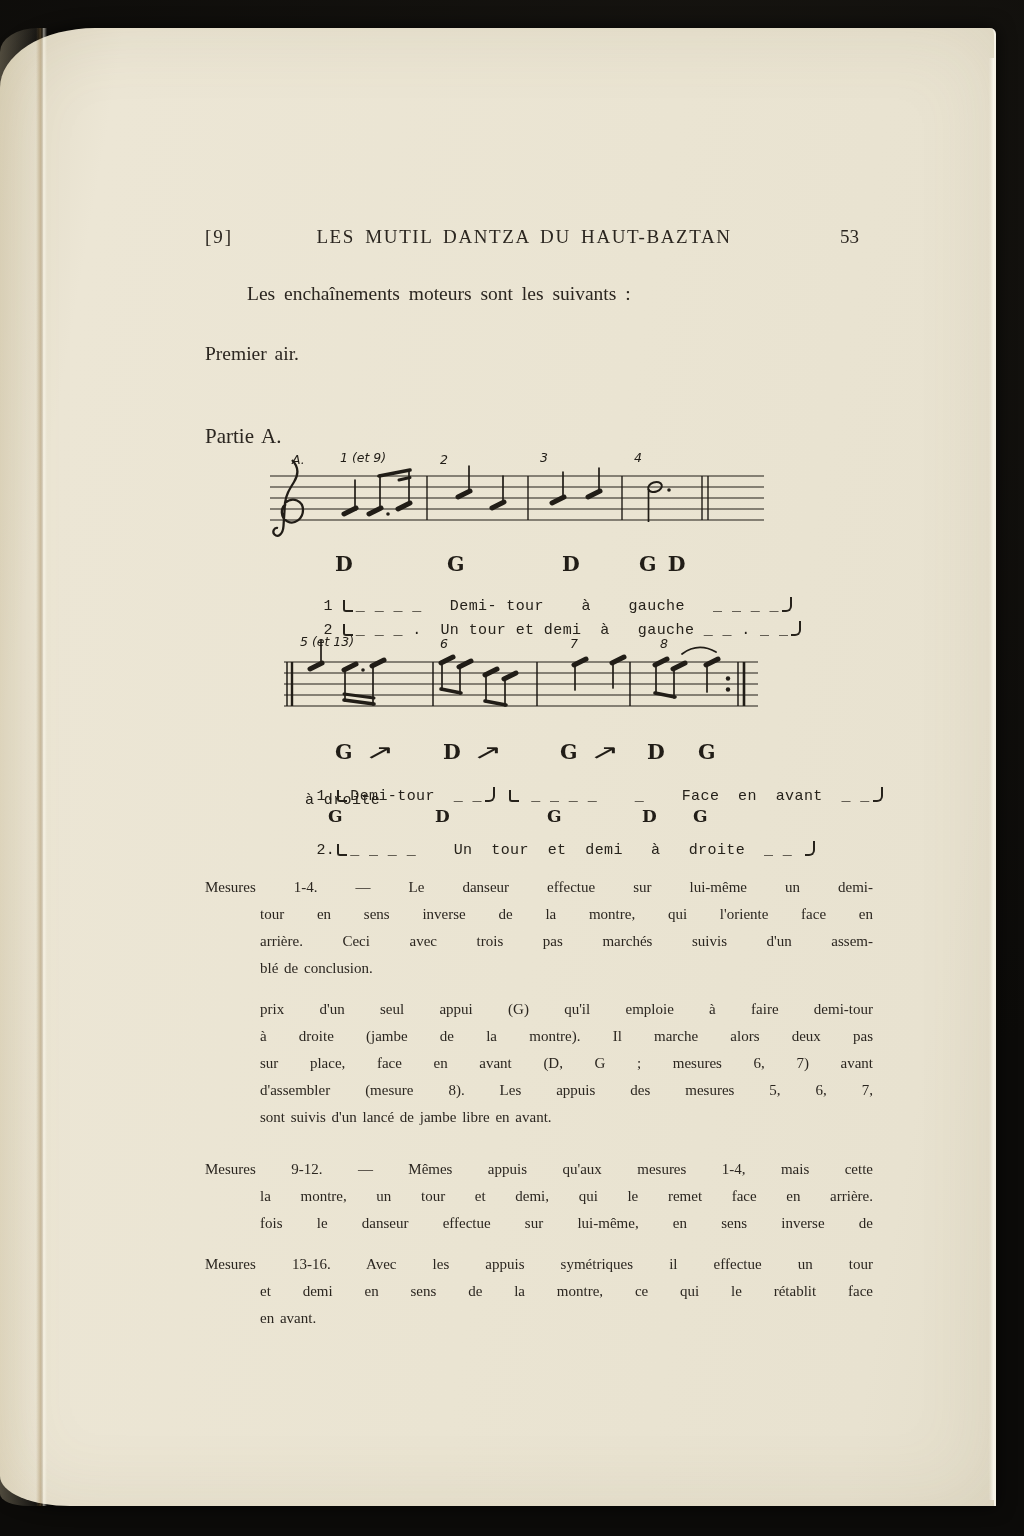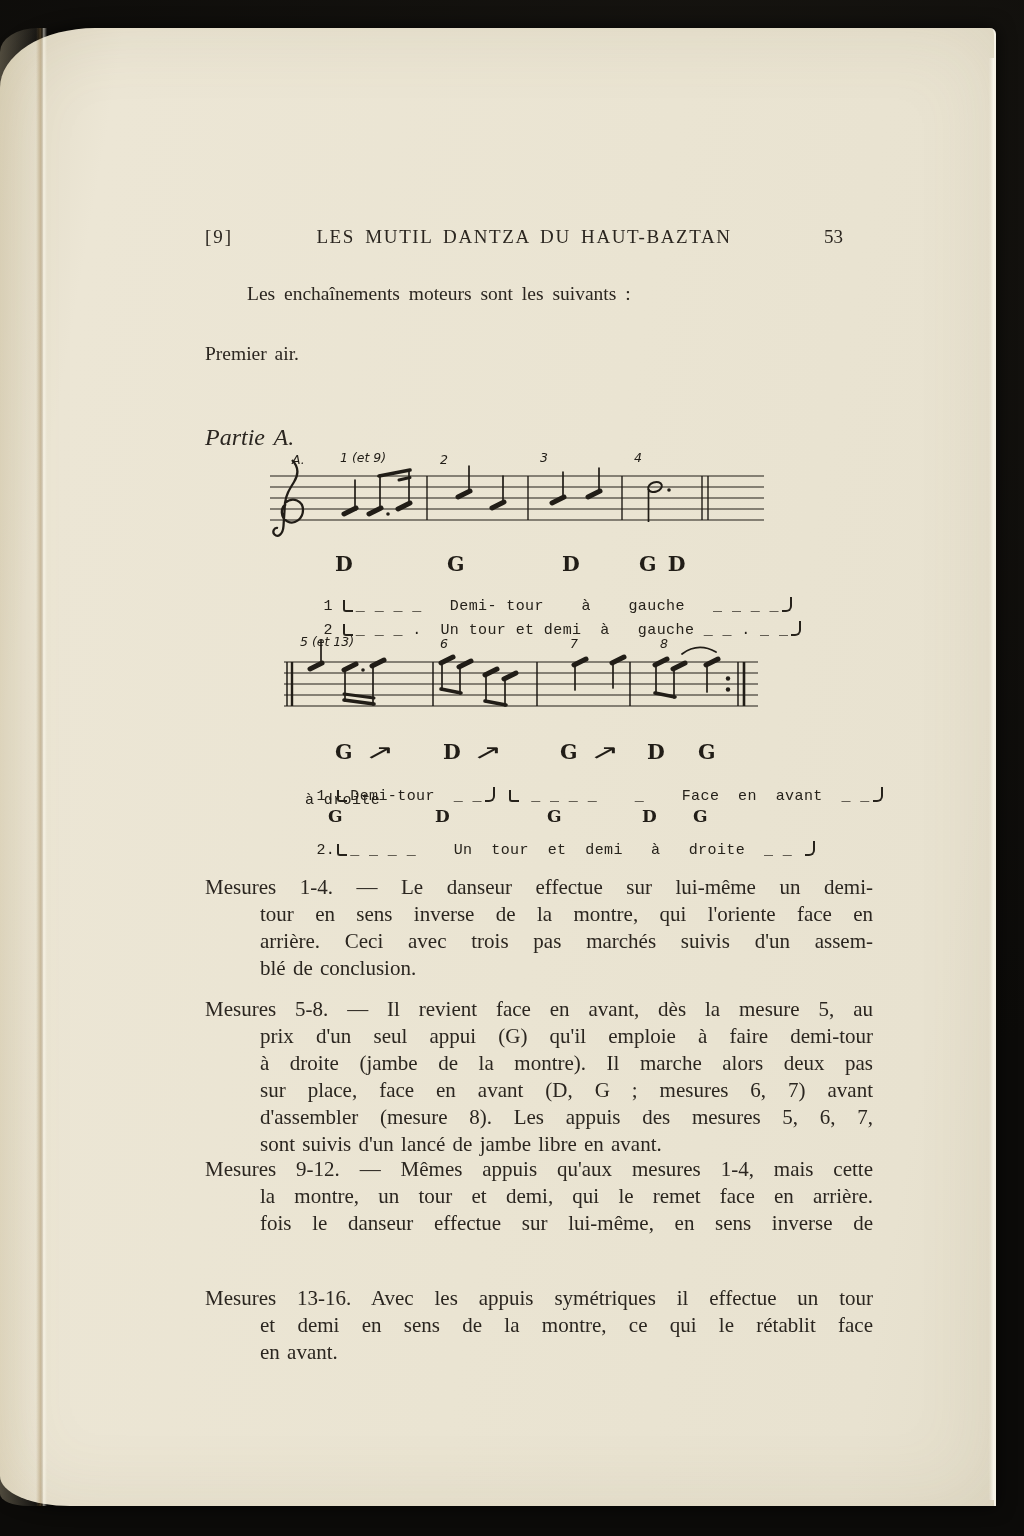--- a/index.html
+++ b/index.html
@@ -31,40 +31,40 @@
   .edge-right{
     position:absolute;right:0;top:30px;bottom:6px;width:5px;
     background:linear-gradient(90deg, rgba(255,255,255,0), #f9f6ec);
   }
   
   .content{position:absolute;left:205px;top:0;width:668px;color:#2b2620;}
   .abs{position:absolute;}
   .header-row{top:198px;left:0;width:668px;height:26px;font-size:19px;}
   .header-row .num{position:absolute;left:0;letter-spacing:2px;}
   .header-row .title{position:absolute;left:0;right:30px;text-align:center;letter-spacing:1.6px;word-spacing:4px;}
-  .header-row .pg{position:absolute;right:30px;text-align:center;}
+  .header-row .pg{position:absolute;right:14px;text-align:center;}
   .intro{top:255px;left:0;width:668px;font-size:19.5px;word-spacing:4px;text-indent:42px;}
   .premier{top:315px;left:0;font-size:19.5px;word-spacing:3px;}
-  .partie{top:396px;left:0;font-size:24px;font-style:italic;word-spacing:3px;}
+  .partie{top:396px;left:0;font-size:21px;word-spacing:3px;}
   
   .staff{position:absolute;}
   .ink{stroke:#211d17;fill:none;}
   .mnum{font-family:"DejaVu Sans", sans-serif;font-size:12.5px;fill:#211d17;font-style:italic;}
   .chordrow{position:absolute;height:26px;width:668px;}
   .chord{position:absolute;font-family:"DejaVu Serif", serif;font-weight:bold;font-size:20.5px;color:#211d17;letter-spacing:2px;white-space:pre;}
   .arrow{display:inline-block;font-family:"DejaVu Sans", sans-serif;font-weight:normal;font-size:19px;transform:scale(1.9,1.05) translateX(5px);transform-origin:left center;}
   .ann{position:absolute;font-family:Liberation Mono, monospace;font-size:15px;color:#26221b;white-space:pre;letter-spacing:.4px;}
   .ann .numeral{display:inline-block;margin-right:10px;}
   .hook{display:inline-block;width:8px;height:10px;border-bottom:2px solid #26221b;vertical-align:baseline;transform:translateY(2px);}
   .hook-l{border-left:2px solid #26221b;border-bottom-left-radius:3px;margin-right:3px;}
   .hook-r{border-right:2px solid #26221b;border-bottom-right-radius:6px;height:13px;margin-left:3px;}
   .smallchords{position:absolute;width:668px;height:18px;}
   .smallchords span{position:absolute;font-family:"DejaVu Serif", serif;font-weight:bold;font-size:17px;color:#211d17;}
   
-  .para{position:absolute;width:668px;font-size:21px;line-height:27px;word-spacing:2px;}
+  .para{position:absolute;width:668px;font-size:15px;line-height:27px;word-spacing:2px;}
   .ln{display:block;white-space:nowrap;}
   .jl{text-align-last:justify;text-align:justify;white-space:normal;}
   .c{padding-left:55px;}
 </style>
 </head>
 <body>
 
 <div class="paper">
   <div class="gutter-shade"></div>
   <div class="crease"></div>
@@ -238,32 +238,31 @@
       <span class="numeral" style="margin-right:2px;">2.</span><span class="hook hook-l"></span><span>_ _ _ _    Un  tour  et  demi   à   droite  _ _ </span><span class="hook hook-r"></span>
     </div>
 
     <div class="abs para" style="top:846px;">
       <span class="ln jl">Mesures 1-4. — Le danseur effectue sur lui-même un demi-</span>
       <span class="ln jl c">tour en sens inverse de la montre, qui l'oriente face en</span>
       <span class="ln jl c">arrière. Ceci avec trois pas marchés suivis d'un assem-</span>
       <span class="ln c">blé de conclusion.</span>
     </div>
     <div class="abs para" style="top:968px;">
-      <span class="ln jl">Mesures 5-8. — Il revient face en avant, dès la mesure 5, au</span>
       <span class="ln jl c">prix d'un seul appui (G) qu'il emploie à faire demi-tour</span>
       <span class="ln jl c">à droite (jambe de la montre). Il marche alors deux pas</span>
       <span class="ln jl c">sur place, face en avant (D, G ; mesures 6, 7) avant</span>
       <span class="ln jl c">d'assembler (mesure 8). Les appuis des mesures 5, 6, 7,</span>
       <span class="ln c">sont suivis d'un lancé de jambe libre en avant.</span>
     </div>
     <div class="abs para" style="top:1128px;">
       <span class="ln jl">Mesures 9-12. — Mêmes appuis qu'aux mesures 1-4, mais cette</span>
       <span class="ln jl c">la montre, un tour et demi, qui le remet face en arrière.</span>
       <span class="ln jl c">fois le danseur effectue sur lui-même, en sens inverse de</span>
     </div>
-    <div class="abs para" style="top:1257px;">
+    <div class="abs para" style="top:1223px;">
       <span class="ln jl">Mesures 13-16. Avec les appuis symétriques il effectue un tour</span>
       <span class="ln jl c">et demi en sens de la montre, ce qui le rétablit face</span>
       <span class="ln c">en avant.</span>
     </div>
 
   </div>
 </div>
 
 </body></html>

